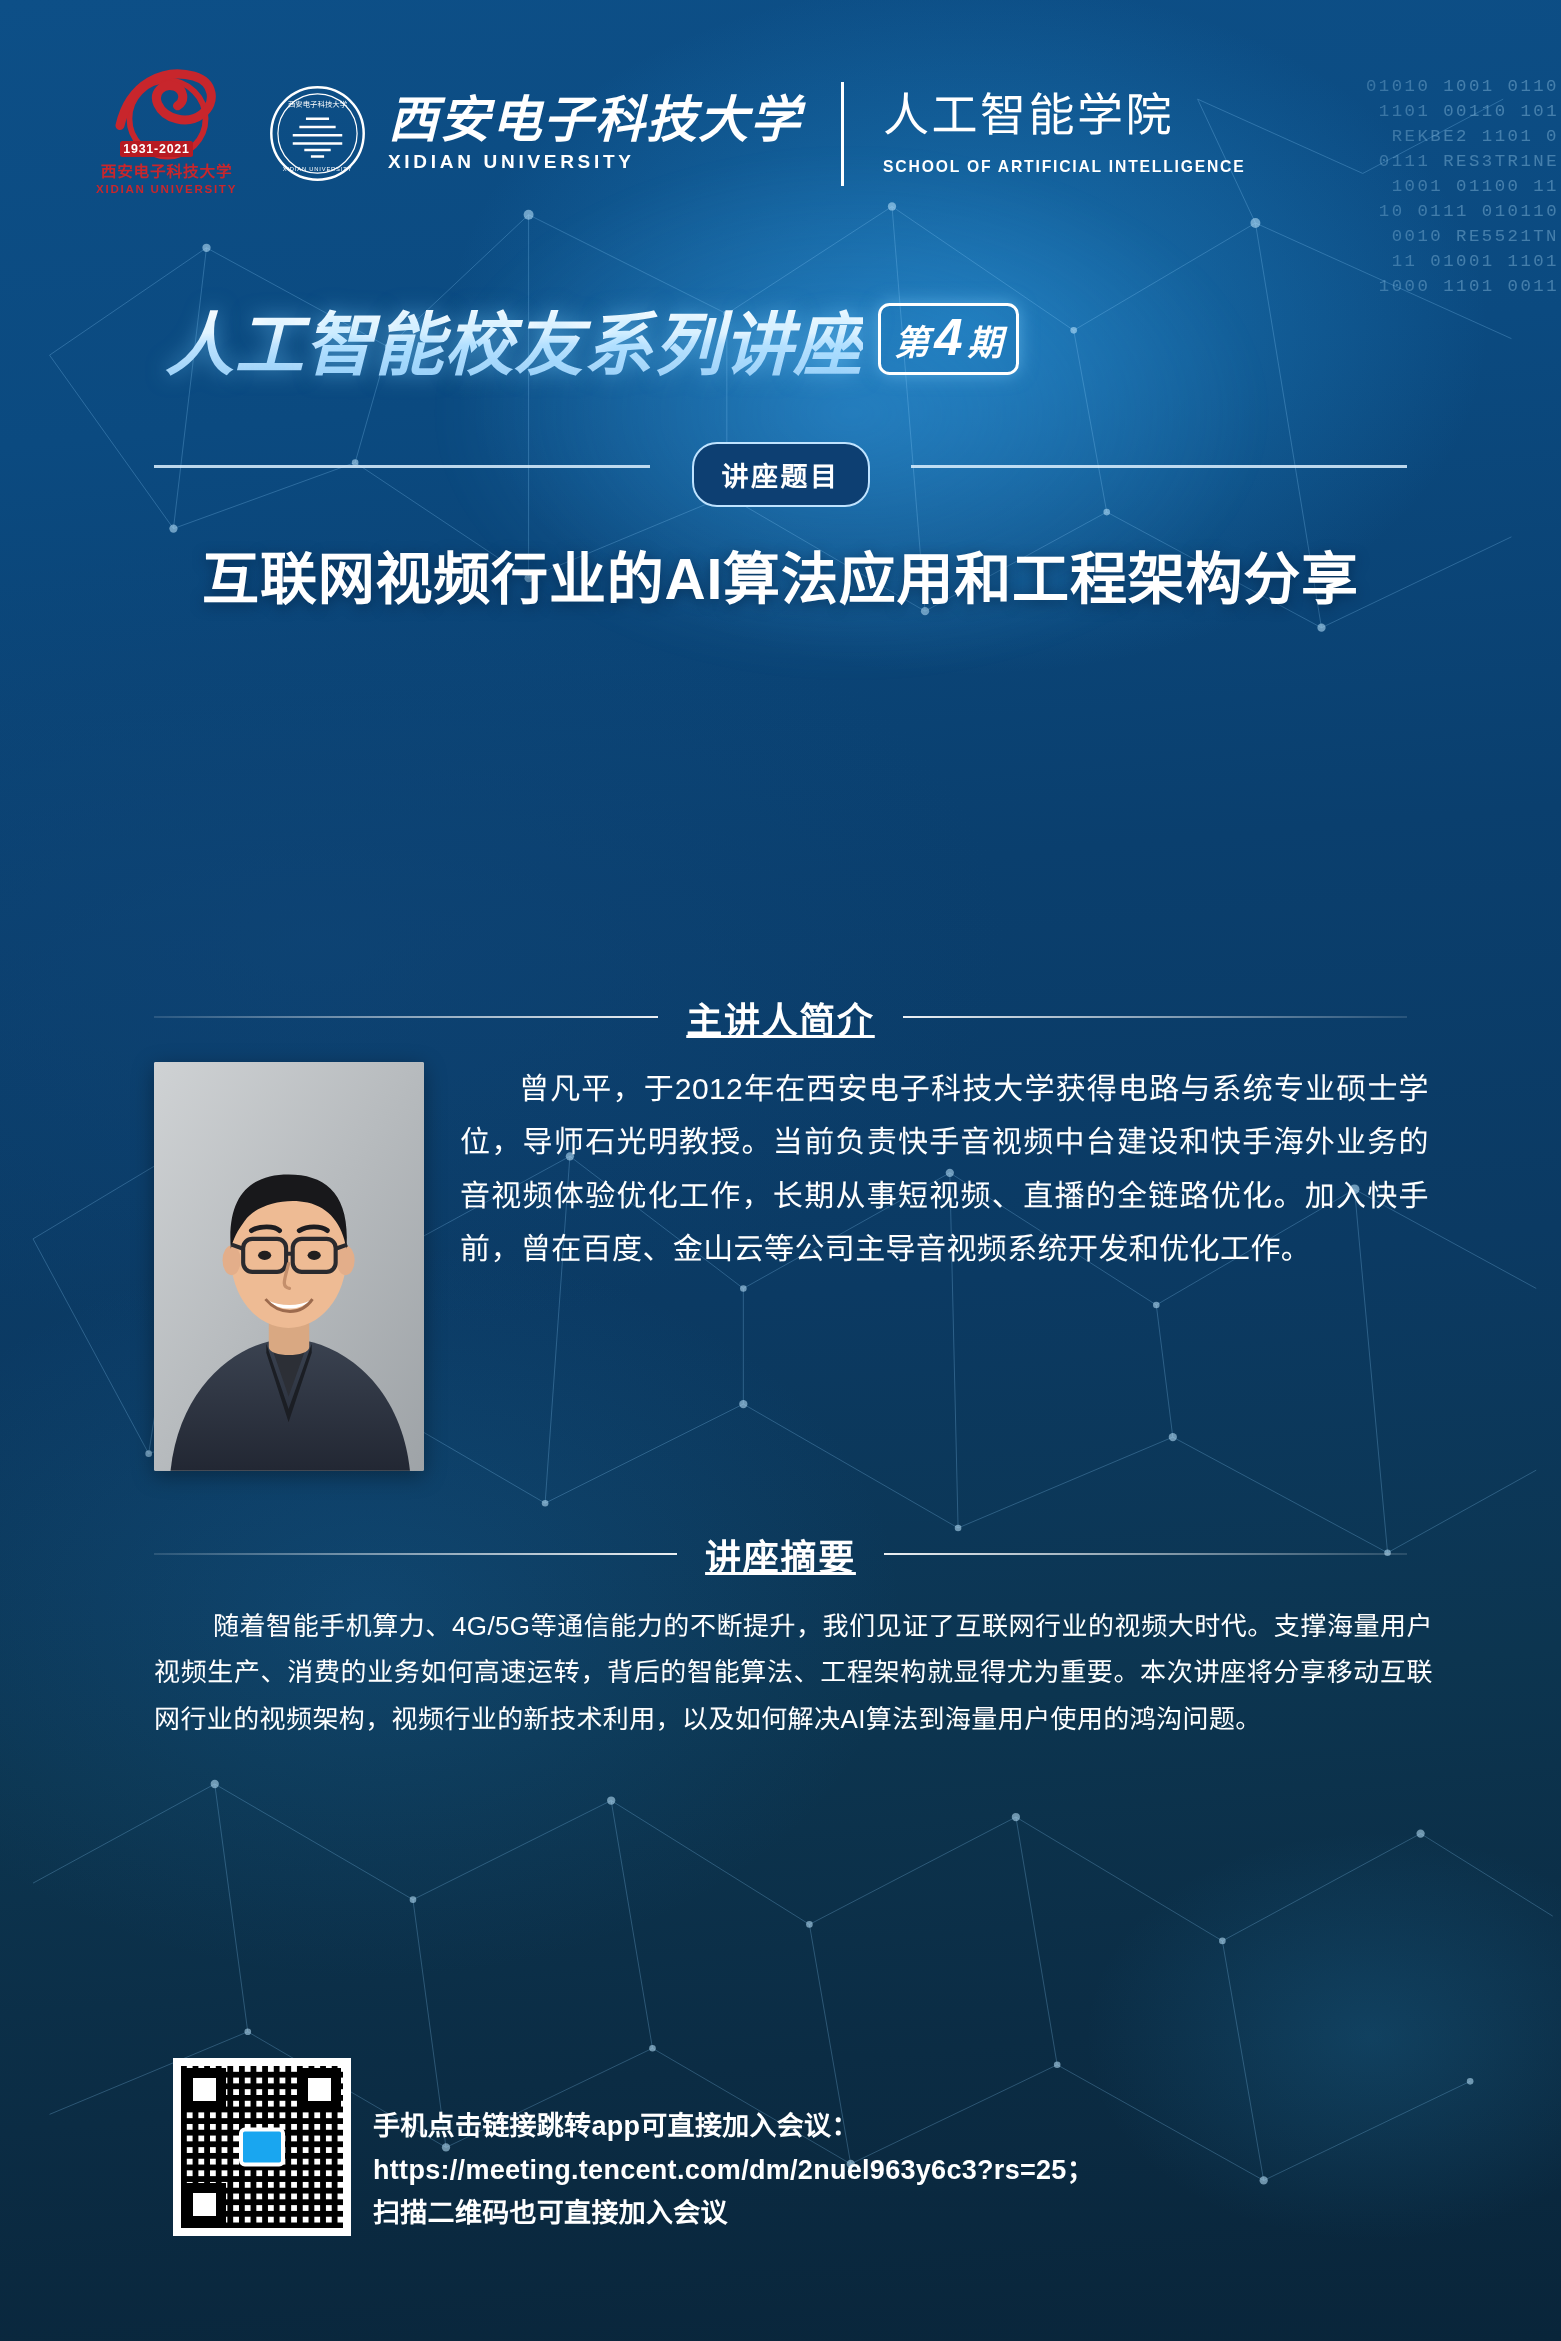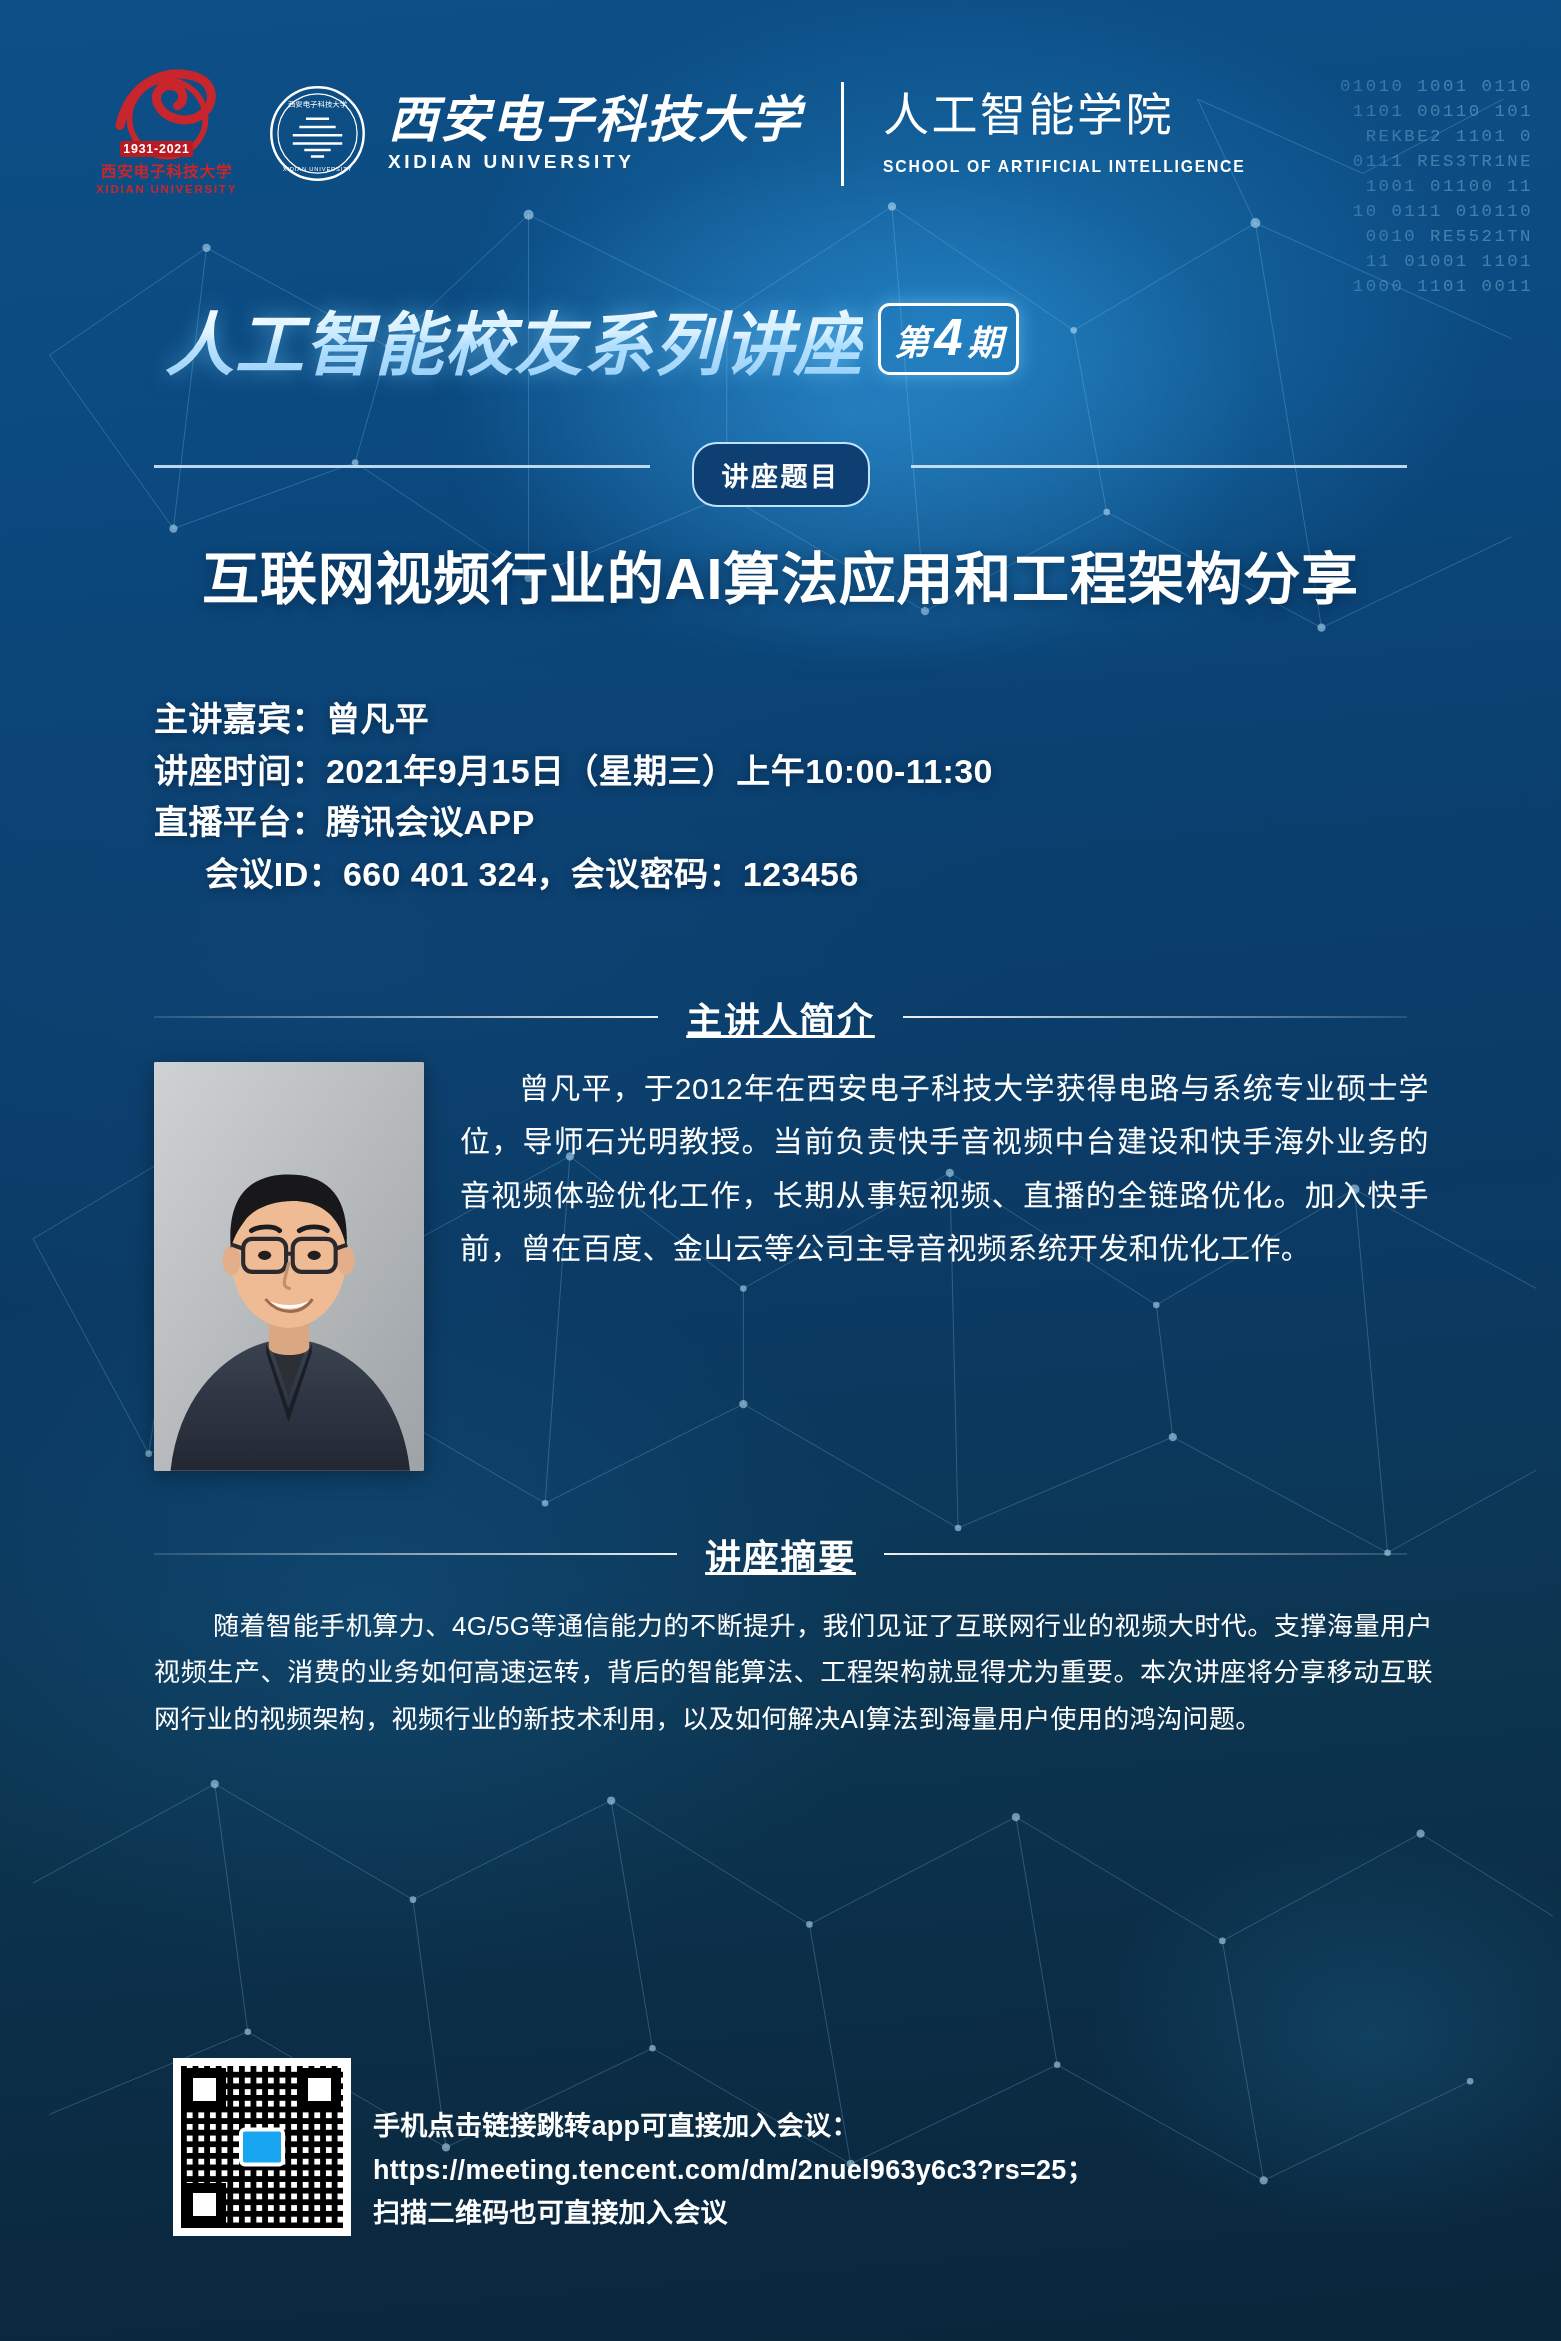--- a/index.html
+++ b/index.html
@@ -22,35 +22,35 @@
   }
   
   .bg-net {
     position: absolute;
     inset: 0;
     pointer-events: none;
   }
   .bg-code {
     position: absolute;
     top: 74px;
-    right: 12px;
+    right: 0;
     width: 512px;
     height: 430px;
     opacity: 0.33;
     font-family: "Liberation Mono", "DejaVu Sans Mono", monospace;
     font-size: 17.3px;
     line-height: 25px;
     color: #b9e6ff;
     letter-spacing: 2.5px;
     overflow: hidden;
     white-space: pre;
     -webkit-mask-image: linear-gradient(to left, rgba(0,0,0,1) 20%, rgba(0,0,0,0) 95%);
     mask-image: linear-gradient(to left, rgba(0,0,0,1) 20%, rgba(0,0,0,0) 95%);
     text-align: right;
-    padding-right: 16px;
+    padding-right: 2px;
     box-sizing: border-box;
   }
   .glow-a {
     position: absolute;
     width: 909px; height: 578px;
     left: 397px; top: 124px;
     background: radial-gradient(ellipse at center, rgba(70,180,255,0.30) 0%, rgba(70,180,255,0.0) 65%);
     filter: blur(6.6px);
   }
   .glow-b {
@@ -498,26 +498,20 @@
       <span class="num">4</span>
       <span class="small">期</span>
     </div>
   </div>
 
   <div class="topic-rule-left"></div>
   <div class="topic-rule-right"></div>
   <div class="topic-pill">讲座题目</div>
   <div class="lecture-title">互联网视频行业的AI算法应用和工程架构分享</div>
 
-  <div class="info">
-    <div>主讲嘉宾：曾凡平</div>
-    <div>讲座时间：2021年9月15日（星期三）上午10:00-11:30</div>
-    <div>直播平台：腾讯会议APP</div>
-    <div class="indent">会议ID：660 401 324，会议密码：123456</div>
-  </div>
 
   <div class="rule-head bio-head">
     <span class="line"></span>
     <span class="txt">主讲人简介</span>
     <span class="line right"></span>
   </div>
 
   <div class="bio-block">
     <div class="portrait">
       <svg viewBox="0 0 327 495" width="270" height="409">

